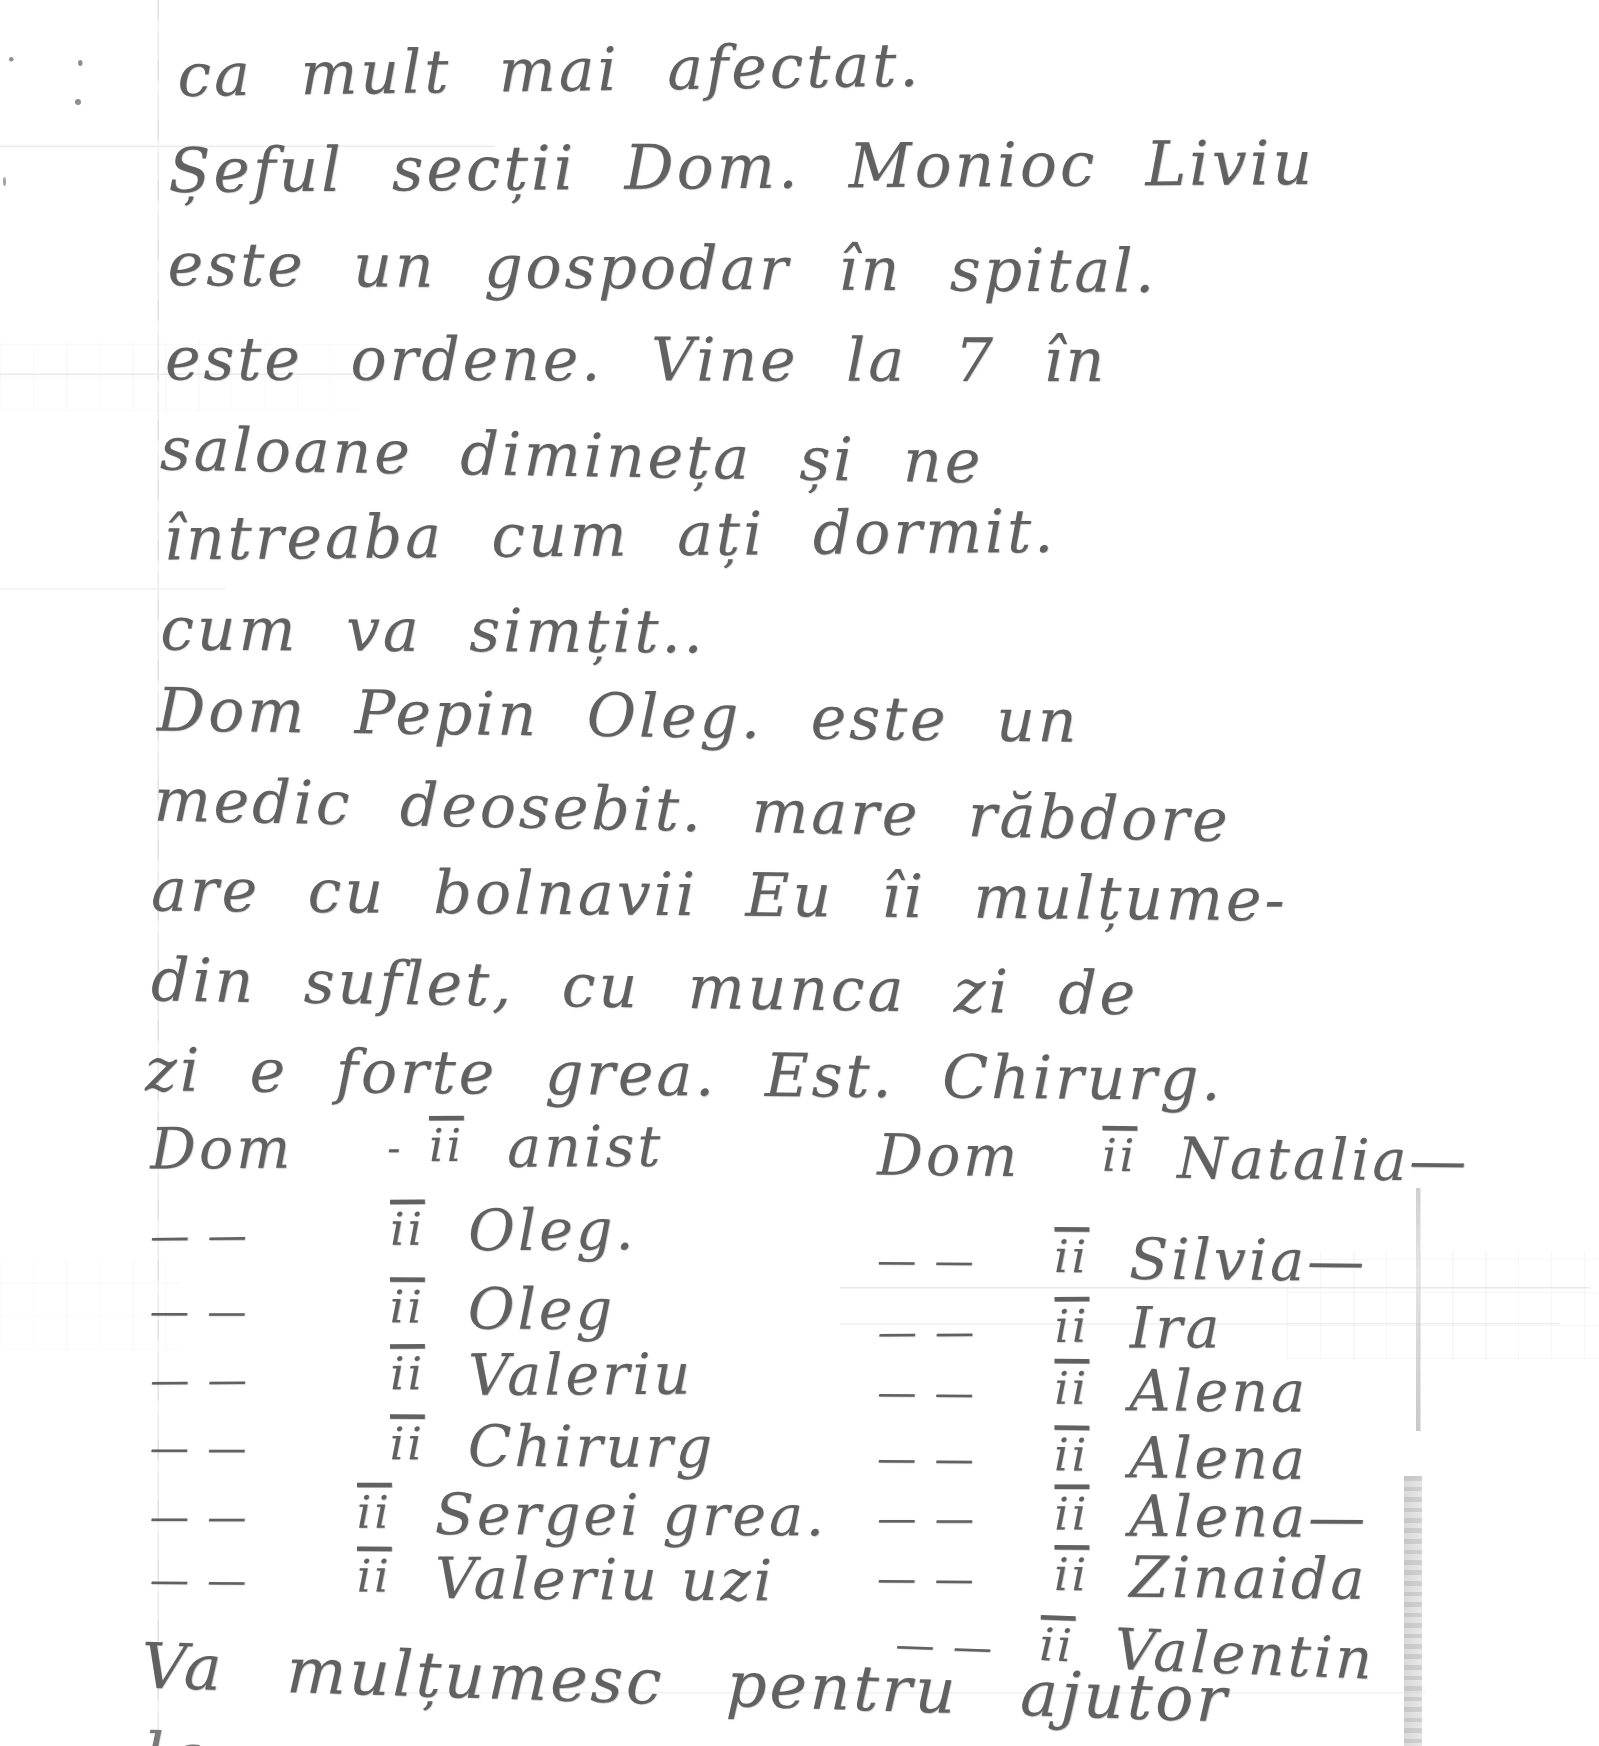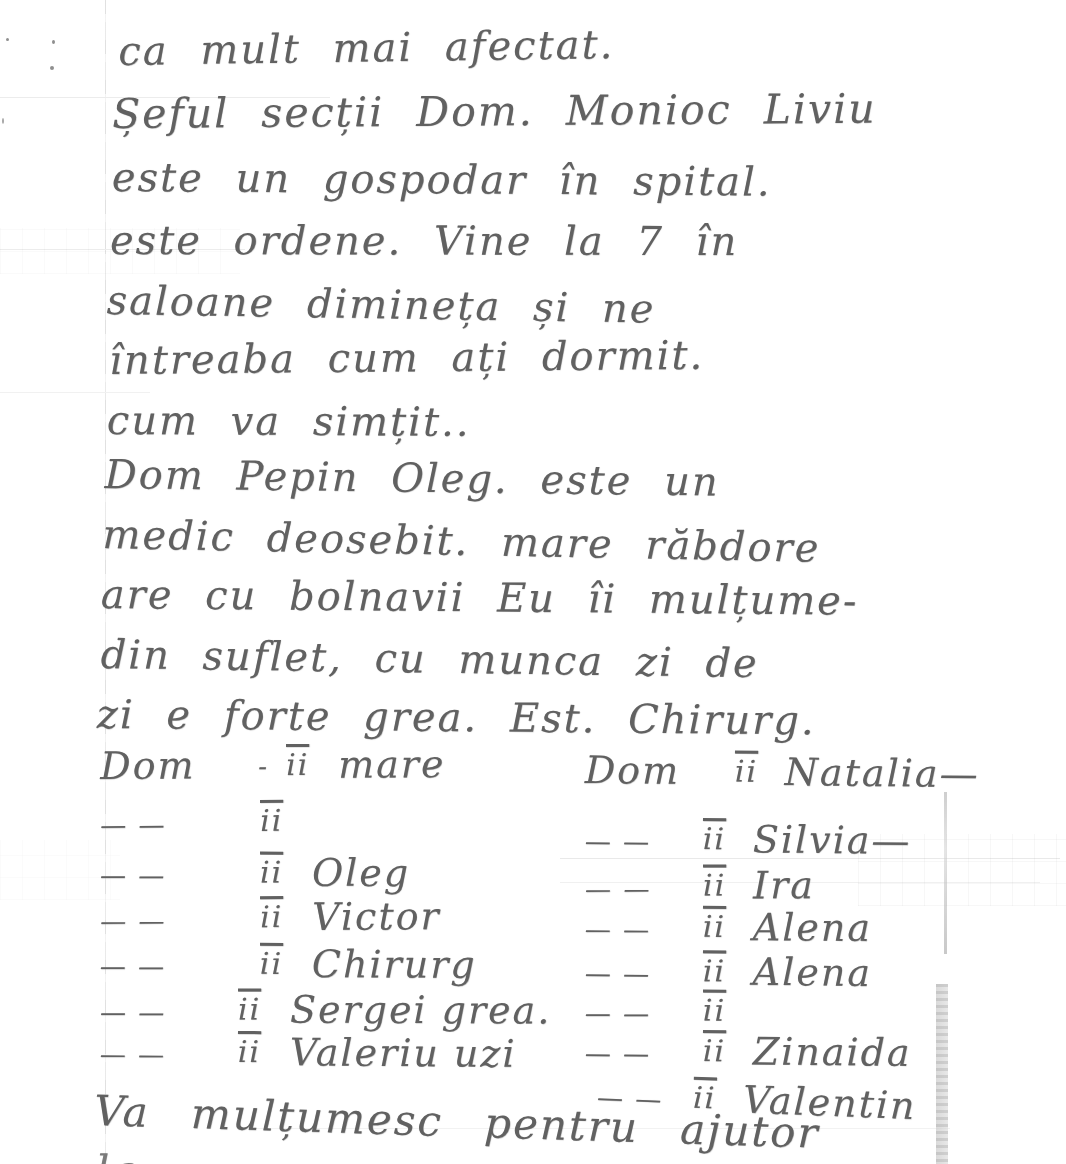--- a/index.html
+++ b/index.html
@@ -160,41 +160,42 @@
   <div class="hw l7">Dom Pepin Oleg. este un</div>
   <div class="hw l8">medic deosebit. mare răbdore</div>
   <div class="hw l9">are cu bolnavii Eu îi mulțume-</div>
   <div class="hw l10">din suflet, cu munca zi de</div>
   <div class="hw l11">zi e forte grea. Est. Chirurg.</div>
 
   <div class="row hdr hL">
     <span class="hw-inline prefix">Dom</span>
     <span class="hw-inline hdr-dash">-</span>
     <span class="hw-inline ditto" style="width:52px;">ii</span>
-    <span class="hw-inline">mare</span>
+    <span class="hw-inline">anist</span>
   </div>
   <div class="row hdr hR">
     <span class="hw-inline prefix" style="width:150px;">Dom</span>
     <span class="hw-inline ditto" style="width:50px;">ii</span>
     <span class="hw-inline">Natalia—</span>
   </div>
 
   <div class="row lcol lr0">
     <span class="hw-inline dash">— —</span>
     <span class="hw-inline ditto">ii</span>
+    <span class="hw-inline">Oleg.</span>
   </div>
   <div class="row lcol lr1">
     <span class="hw-inline dash">— —</span>
     <span class="hw-inline ditto">ii</span>
     <span class="hw-inline">Oleg</span>
   </div>
   <div class="row lcol lr2">
     <span class="hw-inline dash">— —</span>
     <span class="hw-inline ditto">ii</span>
-    <span class="hw-inline">Victor</span>
+    <span class="hw-inline">Valeriu</span>
   </div>
   <div class="row lcol lr3">
     <span class="hw-inline dash">— —</span>
     <span class="hw-inline ditto">ii</span>
     <span class="hw-inline">Chirurg</span>
   </div>
   <div class="row lcol lr4">
     <span class="hw-inline dash" style="width:138px;">— —</span>
     <span class="hw-inline ditto">ii</span>
     <span class="hw-inline">Sergei grea.</span>
@@ -221,20 +222,21 @@
     <span class="hw-inline">Alena</span>
   </div>
   <div class="row rcol rr3">
     <span class="hw-inline dash">— —</span>
     <span class="hw-inline ditto">ii</span>
     <span class="hw-inline">Alena</span>
   </div>
   <div class="row rcol rr4">
     <span class="hw-inline dash">— —</span>
     <span class="hw-inline ditto">ii</span>
+    <span class="hw-inline">Alena—</span>
   </div>
   <div class="row rcol rr5">
     <span class="hw-inline dash">— —</span>
     <span class="hw-inline ditto">ii</span>
     <span class="hw-inline">Zinaida</span>
   </div>
   <div class="row rcol rr6">
     <span class="hw-inline dash" style="width:96px;">— —</span>
     <span class="hw-inline ditto">ii</span>
     <span class="hw-inline">Valentin</span>

